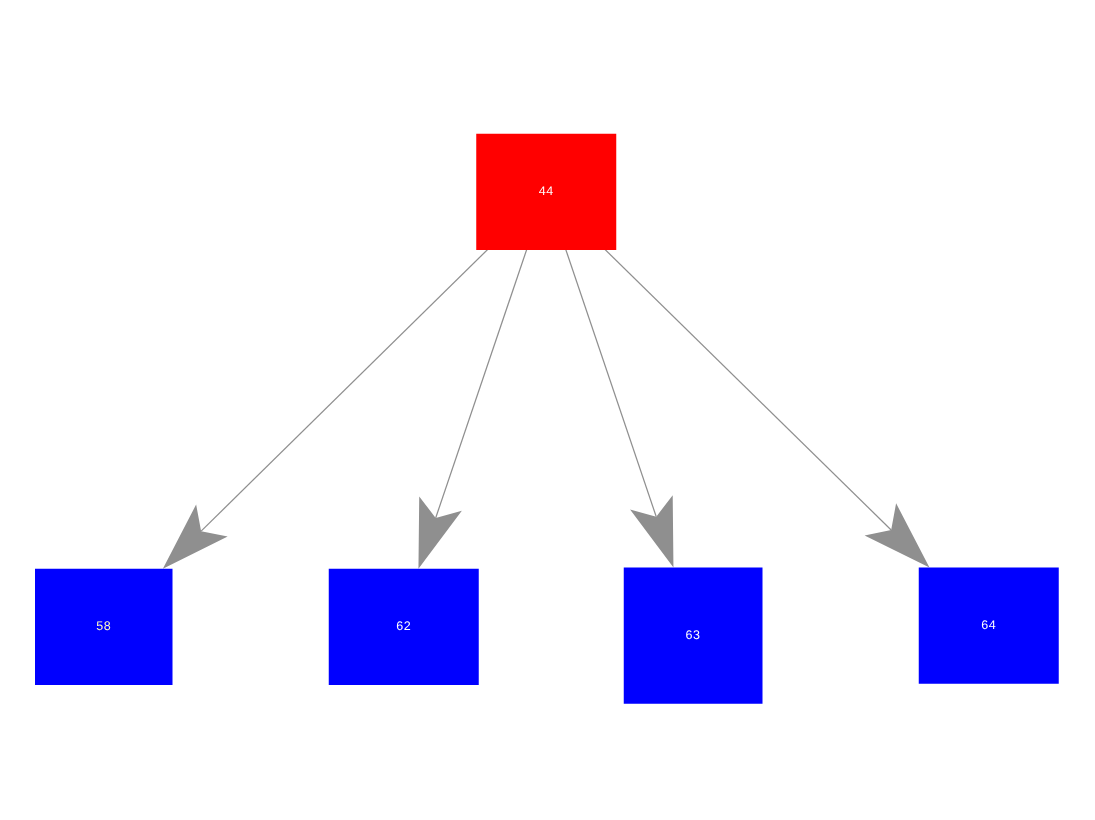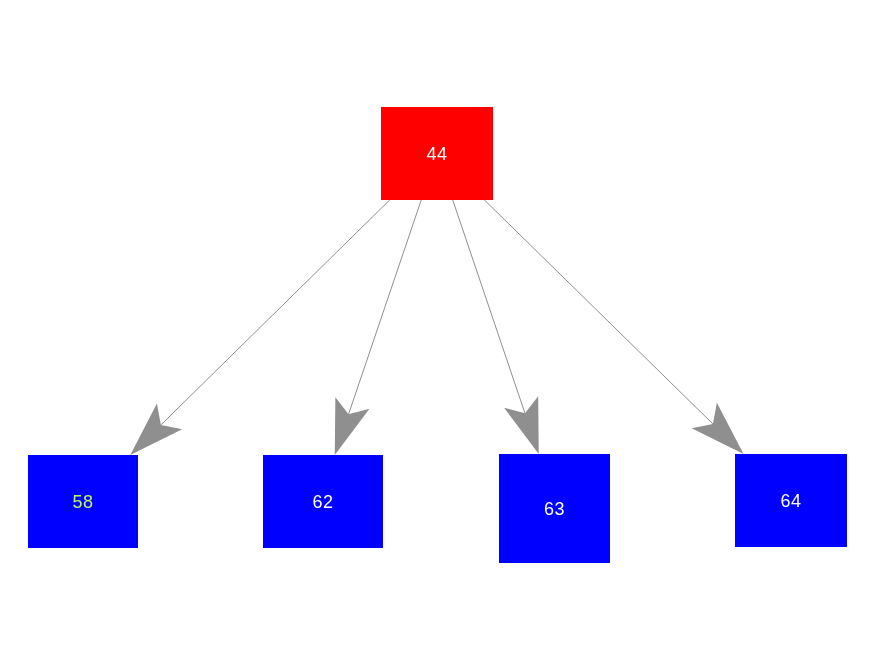--- a/index.html
+++ b/index.html
@@ -24,21 +24,21 @@
   }
   .node {
     position: absolute;
     display: flex;
     align-items: center;
     justify-content: center;
     box-sizing: border-box;
     user-select: none;
   }
   .node-label {
-    font-size: 18px;
+    font-size: 10px;
     line-height: 1;
     letter-spacing: 0.5px;
   }
 </style>
 </head>
 <body>
 
 <div class="canvas">
   <svg id="edge-layer" class="edge-layer" xmlns="http://www.w3.org/2000/svg">
       <line x1="437" y1="153.5" x2="160.8947601263079" y2="424.92549004532447" stroke="#8f8f8f" stroke-width="1"></line>
@@ -47,21 +47,21 @@
       <polygon points="334.76724137931035,455 335.3822716926614,397.1327230836489 348.54337612375883,414.3720771943384 369.47563348762213,408.69311587619313" fill="#8f8f8f"></polygon>
       <line x1="437" y1="153.5" x2="524.9950897234761" y2="413.36635007698897" stroke="#8f8f8f" stroke-width="1"></line>
       <polygon points="538.7543227665706,454 504.06519651984803,407.6786817951071 524.9950897234761,413.36635007698897 538.1633642874098,396.1324722484543" fill="#8f8f8f"></polygon>
       <line x1="437" y1="153.5" x2="712.9256900775465" y2="423.9695323641486" stroke="#8f8f8f" stroke-width="1"></line>
       <polygon points="743.5619596541787,454 691.6844947553419,428.3537793101994 712.9256900775465,423.9695323641486 716.8848871770355,402.645021623515" fill="#8f8f8f"></polygon>
     </svg>
 
   <div class="node" style="left: 381px; top: 107px; width: 112px; height: 93px; background: rgb(255, 0, 0); color: rgb(255, 255, 255);">
     <span class="node-label">44</span>
   </div>
-  <div class="node" style="left: 28px; top: 455px; width: 110px; height: 93px; background: rgb(0, 0, 255); color: #bef264;">
+  <div class="node" style="left: 28px; top: 455px; width: 110px; height: 93px; background: rgb(0, 0, 255); color: #fef9c3;">
     <span class="node-label">58</span>
   </div>
   <div class="node" style="left: 263px; top: 455px; width: 120px; height: 93px; background: rgb(0, 0, 255); color: rgb(255, 255, 255);">
     <span class="node-label">62</span>
   </div>
   <div class="node" style="left: 499px; top: 454px; width: 111px; height: 109px; background: rgb(0, 0, 255); color: rgb(255, 255, 255);">
     <span class="node-label">63</span>
   </div>
   <div class="node" style="left: 735px; top: 454px; width: 112px; height: 93px; background: rgb(0, 0, 255); color: rgb(255, 255, 255);">
     <span class="node-label">64</span>

